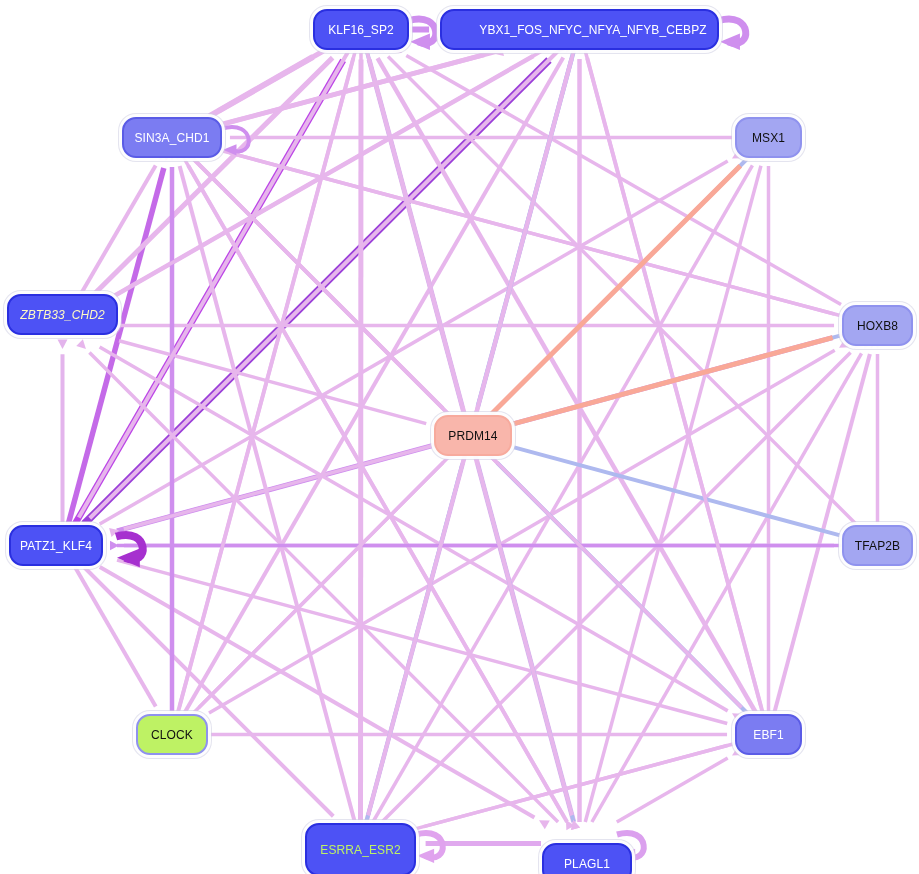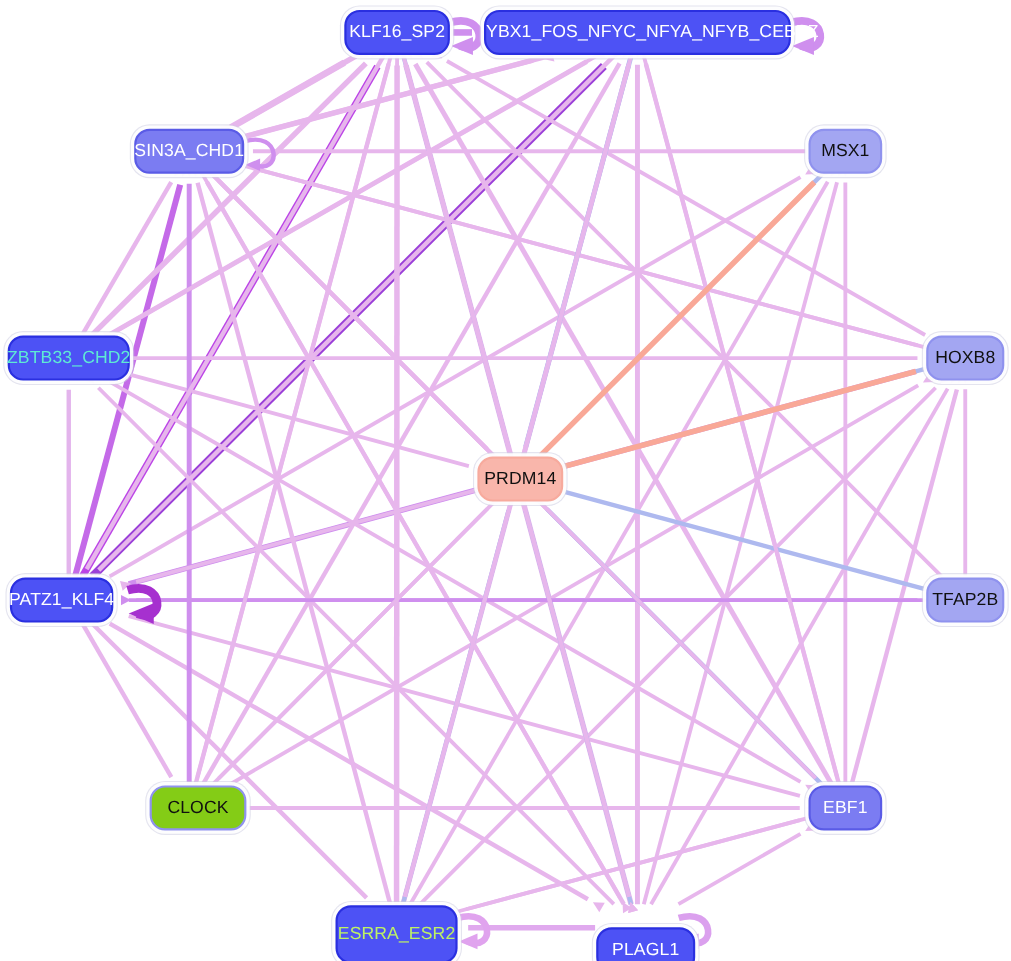--- a/index.html
+++ b/index.html
@@ -32,21 +32,21 @@
     height: 874px;
   }
   .node {
     position: absolute;
     box-sizing: border-box;
     display: flex;
     align-items: center;
     justify-content: center;
     border-radius: 14px;
     border: 2px solid;
-    font-size: 16px;
+    font-size: 12px;
     letter-spacing: 0.1px;
     white-space: nowrap;
     box-shadow: 0 0 0 3px rgba(255,255,255,0.92), 0 0 0 4px rgba(205,205,225,0.55);
     user-select: none;
   }
   .node-label {
     pointer-events: none;
   }
 </style>
 </head>
@@ -425,36 +425,36 @@
       </div>
       <div class="node" style="left: 440px; top: 9px; width: 279px; height: 41px; background: rgb(77, 82, 245); border-color: rgb(42, 47, 224); color: rgb(255, 255, 255); padding-left: 27px;">
         <span class="node-label">YBX1_FOS_NFYC_NFYA_NFYB_CEBPZ</span>
       </div>
       <div class="node" style="left: 122px; top: 117px; width: 100px; height: 41px; background: rgb(123, 124, 242); border-color: rgb(90, 91, 230); color: rgb(255, 255, 255);">
         <span class="node-label">SIN3A_CHD1</span>
       </div>
       <div class="node" style="left: 735px; top: 117px; width: 67px; height: 41px; background: rgb(163, 166, 242); border-color: rgb(143, 146, 238); color: rgb(16, 16, 16);">
         <span class="node-label">MSX1</span>
       </div>
-      <div class="node" style="left: 7px; top: 305px; width: 111px; height: 41px; background: rgb(77, 82, 245); border-color: rgb(42, 47, 224); color: #5eead4;">
+      <div class="node" style="left: 7px; top: 294px; width: 111px; height: 41px; background: rgb(77, 82, 245); border-color: rgb(42, 47, 224); color: #fef9c3; font-style: italic;">
         <span class="node-label">ZBTB33_CHD2</span>
       </div>
       <div class="node" style="left: 842px; top: 305px; width: 71px; height: 41px; background: rgb(163, 166, 242); border-color: rgb(143, 146, 238); color: rgb(16, 16, 16);">
         <span class="node-label">HOXB8</span>
       </div>
       <div class="node" style="left: 434px; top: 415px; width: 78px; height: 41px; background: rgb(249, 182, 171); border-color: rgb(247, 170, 157); color: rgb(16, 16, 16);">
         <span class="node-label">PRDM14</span>
       </div>
       <div class="node" style="left: 9px; top: 525px; width: 94px; height: 41px; background: rgb(77, 82, 245); border-color: rgb(42, 47, 224); color: rgb(255, 255, 255);">
         <span class="node-label">PATZ1_KLF4</span>
       </div>
       <div class="node" style="left: 842px; top: 525px; width: 71px; height: 41px; background: rgb(163, 166, 242); border-color: rgb(143, 146, 238); color: rgb(16, 16, 16);">
         <span class="node-label">TFAP2B</span>
       </div>
-      <div class="node" style="left: 136px; top: 714px; width: 88px; height: 41px; background: #84cc16; border-color: rgb(143, 146, 238); color: rgb(16, 16, 16);">
+      <div class="node" style="left: 136px; top: 714px; width: 72px; height: 41px; background: #bef264; border-color: rgb(143, 146, 238); color: rgb(16, 16, 16);">
         <span class="node-label">CLOCK</span>
       </div>
       <div class="node" style="left: 735px; top: 714px; width: 67px; height: 41px; background: rgb(123, 124, 242); border-color: rgb(90, 91, 230); color: rgb(255, 255, 255); text-align: center;">
         <span class="node-label">EBF1</span>
       </div>
       <div class="node" style="left: 305px; top: 823px; width: 111px; height: 53px; background: rgb(77, 82, 245); border-color: rgb(42, 47, 224); color: #bef264;">
         <span class="node-label">ESRRA_ESR2</span>
       </div>
       <div class="node" style="left: 542px; top: 823px; width: 90px; height: 41px; background: rgb(77, 82, 245); border-color: rgb(42, 47, 224); color: rgb(255, 255, 255); margin-top: 20px;">
         <span class="node-label">PLAGL1</span>

